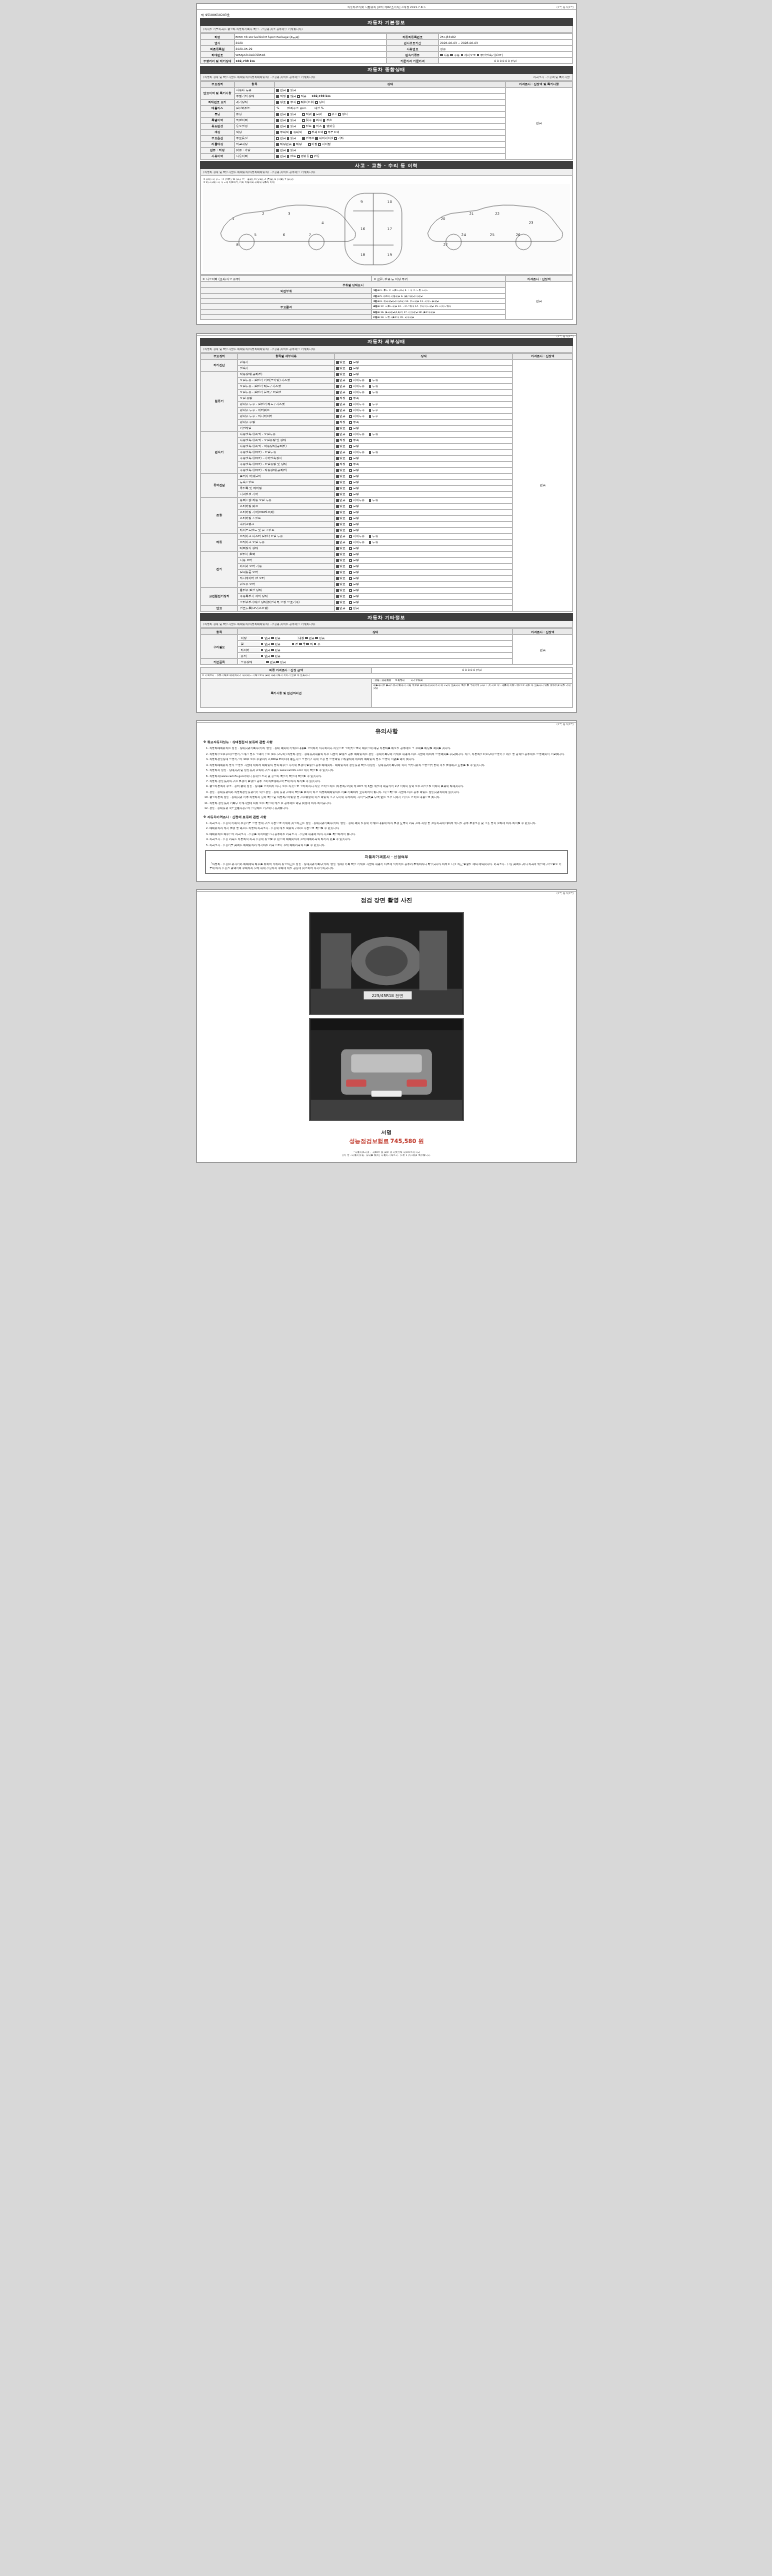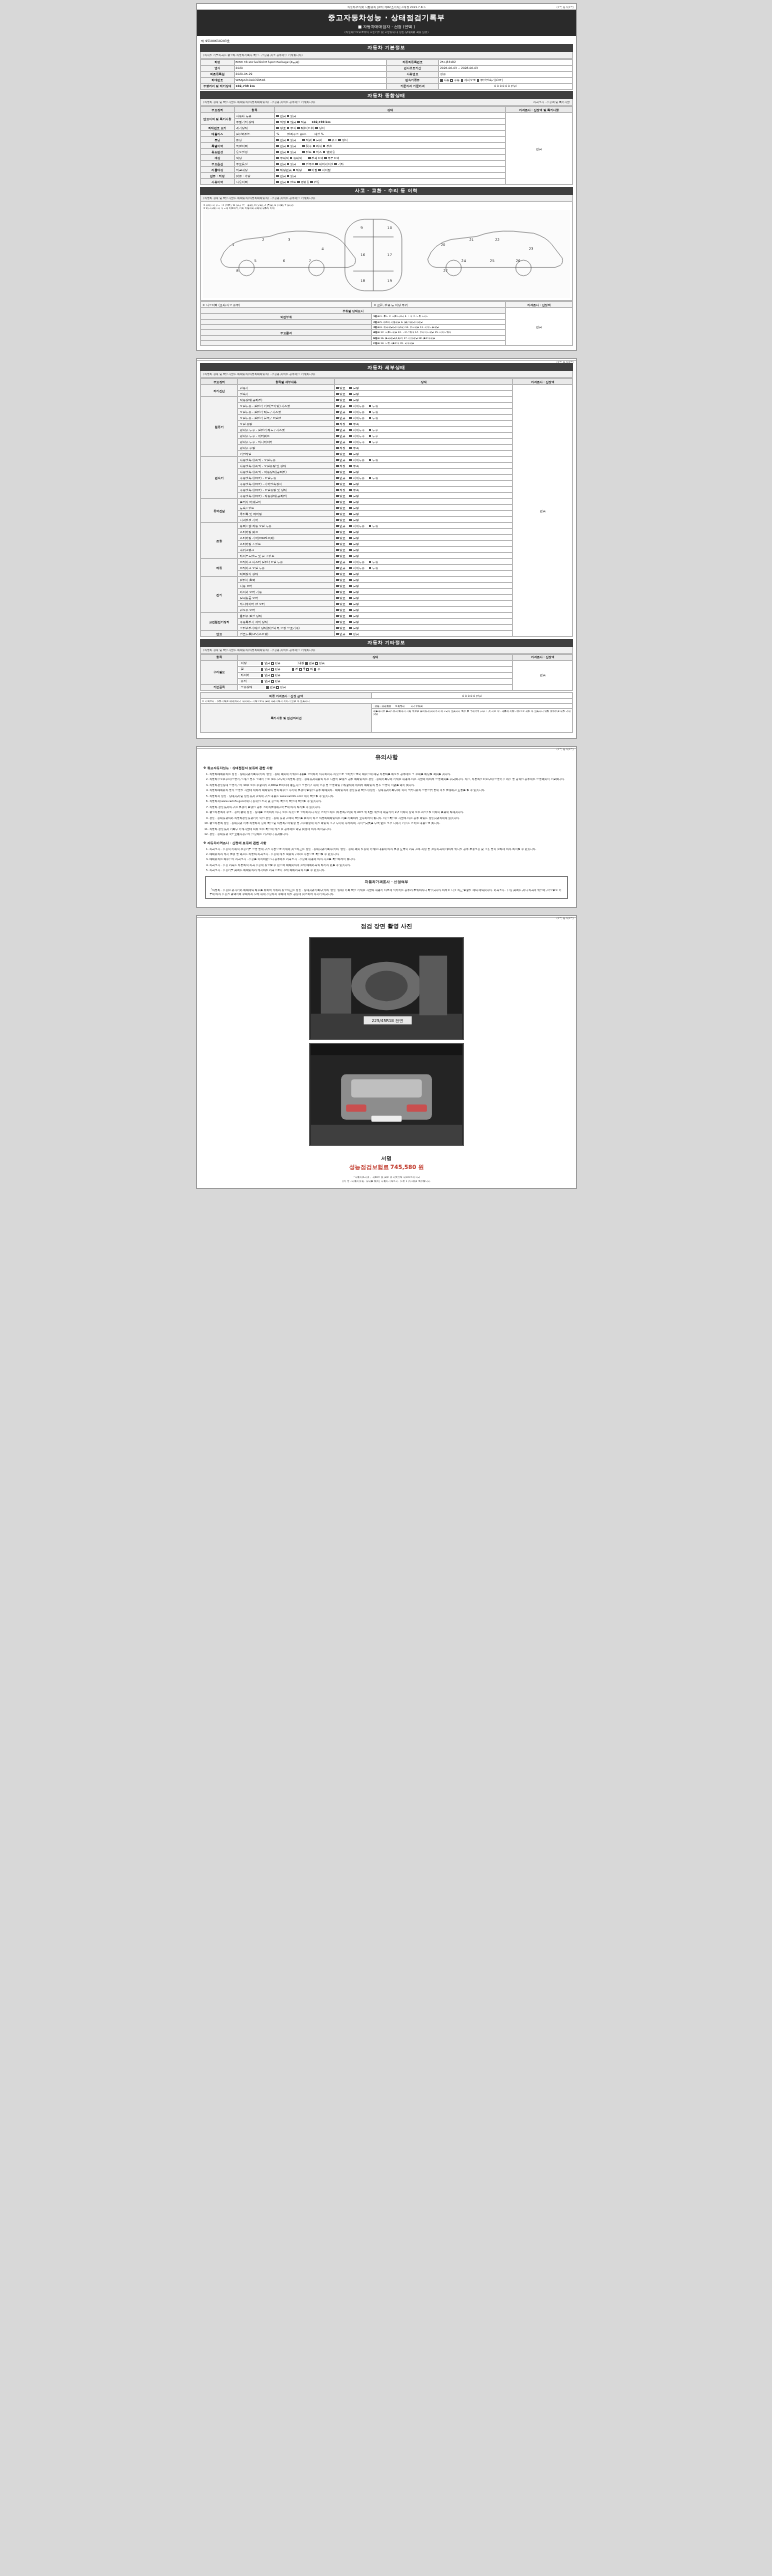--- a/index.html
+++ b/index.html
@@ -65,25 +65,20 @@
 <body>
 
 <div class="page">
 
   <div class="sheet">
     <div class="topline">
       <span>자동차관리법 시행규칙 [별지 제82호서식] &lt;개정 2021.7.8.&gt;</span>
       <span class="right">(3쪽 중 제1쪽)</span>
     </div>
 
-    <div class="title-bar">
-      <div class="t1">중고자동차성능 · 상태점검기록부</div>
-      <div class="t2">■ 자동차매매업자 · 선정 (연멱 )</div>
-      <div class="t3">(자동차인도일로부터 보증기간 및 보증범위 내 성능·상태점검 책임 있음)</div>
-    </div>
 
     <div class="sheet-inner">
       <div class="docno">
         <span>제</span>
         <span>95100610203호</span>
       </div>
 
       <div class="secbar">자동차 기본정보</div>
       <div class="subbar">
         <span>(자세한 기준가격은 중고차 자동차기록부 확인 · 선정용 참조 경우에만 기재합니다)</span>

